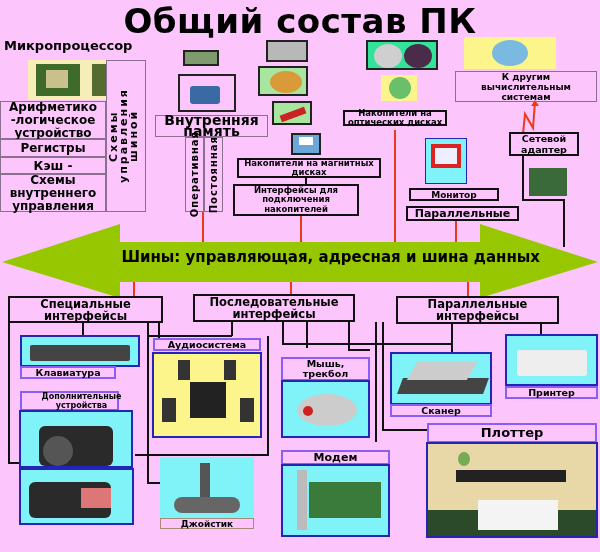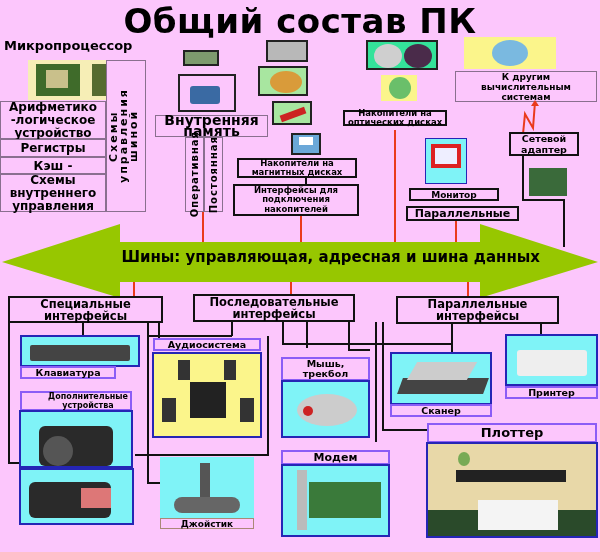--- a/index.html
+++ b/index.html
@@ -56,21 +56,21 @@
 <div class="pic pic-grn" style="left:266px;top:40px;width:42px;height:22px;background:#b8b8b8;"></div>
 <div class="pic pic-grn" style="left:258px;top:66px;width:50px;height:30px;">
   <div class="abs" style="left:10px;top:3px;width:32px;height:22px;border-radius:50%;background:#d99b3a;"></div>
 </div>
 <div class="pic pic-grn" style="left:272px;top:101px;width:40px;height:24px;">
   <div class="abs" style="left:6px;top:8px;width:26px;height:7px;background:#cc2222;transform:rotate(-20deg);"></div>
 </div>
 <div class="pic" style="left:291px;top:133px;width:30px;height:22px;background:#6ba8d8;border:2px solid #222;">
   <div class="abs" style="left:6px;top:2px;width:14px;height:8px;background:#fff;"></div>
 </div>
-<div class="lbl box-blk" style="left:237px;top:158px;width:120px;height:20px;font-size:8.5px;line-height:9px;">Накопители на магнитных дисках</div>
+<div class="lbl box-blk" style="left:237px;top:158px;width:144px;height:20px;font-size:8.5px;line-height:9px;">Накопители на магнитных дисках</div>
 <div class="line-k" style="left:305px;top:178px;width:2px;height:6px;"></div>
 <div class="lbl box-blk" style="left:233px;top:184px;width:126px;height:32px;font-size:8.5px;line-height:9.5px;">Интерфейсы для подключения накопителей</div>
 <div class="line-r" style="left:300px;top:216px;width:2px;height:38px;"></div>
 
 <div class="pic pic-grn" style="left:366px;top:40px;width:72px;height:30px;background:#34e39a;">
   <div class="abs" style="left:6px;top:2px;width:28px;height:24px;border-radius:50%;background:#cfcfcf;"></div>
   <div class="abs" style="left:36px;top:2px;width:28px;height:24px;border-radius:50%;background:#4a2b4a;"></div>
 </div>
 <div class="pic" style="left:381px;top:75px;width:36px;height:26px;background:#fbf58b;">
   <div class="abs" style="left:8px;top:2px;width:22px;height:22px;border-radius:50%;background:#6abf6a;"></div>
@@ -142,21 +142,21 @@
 
 <div class="lbl box-blu" style="left:153px;top:338px;width:108px;height:13px;font-size:9.5px;">Аудиосистема</div>
 <div class="pic pic-yel" style="left:152px;top:352px;width:110px;height:86px;">
   <div class="abs" style="left:36px;top:28px;width:36px;height:36px;background:#222;"></div>
   <div class="abs" style="left:24px;top:6px;width:12px;height:20px;background:#333;"></div>
   <div class="abs" style="left:70px;top:6px;width:12px;height:20px;background:#333;"></div>
   <div class="abs" style="left:8px;top:44px;width:14px;height:24px;background:#333;"></div>
   <div class="abs" style="left:86px;top:44px;width:14px;height:24px;background:#333;"></div>
 </div>
 
-<div class="lbl box-blu" style="left:20px;top:391px;width:112px;height:20px;font-size:8px;line-height:9px;padding-left:24px;">Дополнительные устройства</div>
+<div class="lbl box-blu" style="left:20px;top:391px;width:99px;height:20px;font-size:8px;line-height:9px;padding-left:24px;">Дополнительные устройства</div>
 <div class="pic pic-cyan" style="left:19px;top:410px;width:114px;height:58px;">
   <div class="abs" style="left:18px;top:14px;width:74px;height:40px;background:#2a2a2a;border-radius:6px;"></div>
   <div class="abs" style="left:22px;top:24px;width:30px;height:30px;background:#555;border-radius:50%;"></div>
 </div>
 <div class="pic pic-cyan" style="left:19px;top:468px;width:115px;height:57px;">
   <div class="abs" style="left:8px;top:12px;width:82px;height:36px;background:#2a2a2a;border-radius:6px;"></div>
   <div class="abs" style="left:60px;top:18px;width:30px;height:20px;background:#d77;"></div>
 </div>
 
 <div class="pic" style="left:160px;top:457px;width:94px;height:62px;background:#7ff3f7;">

